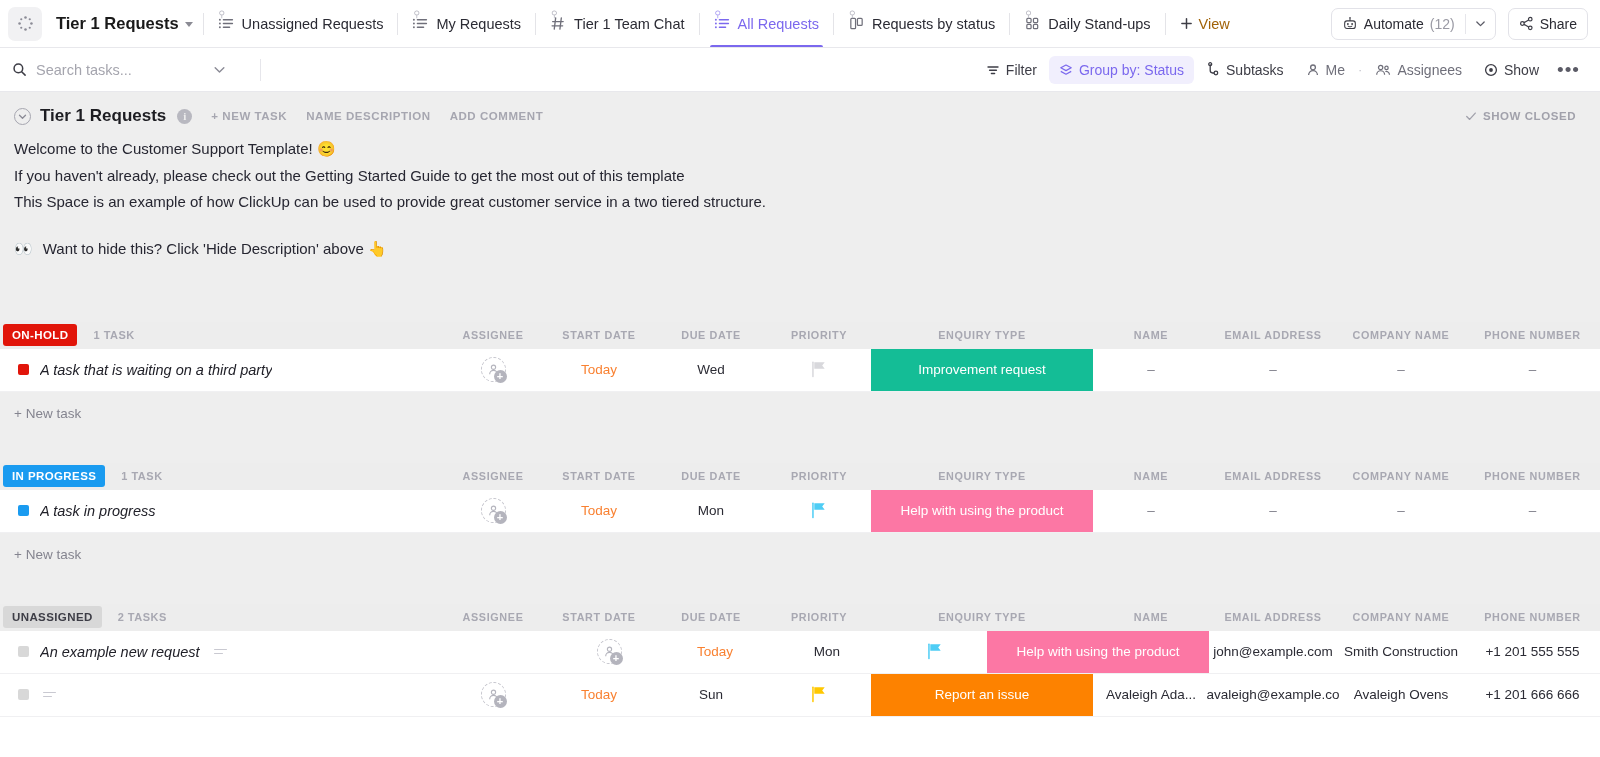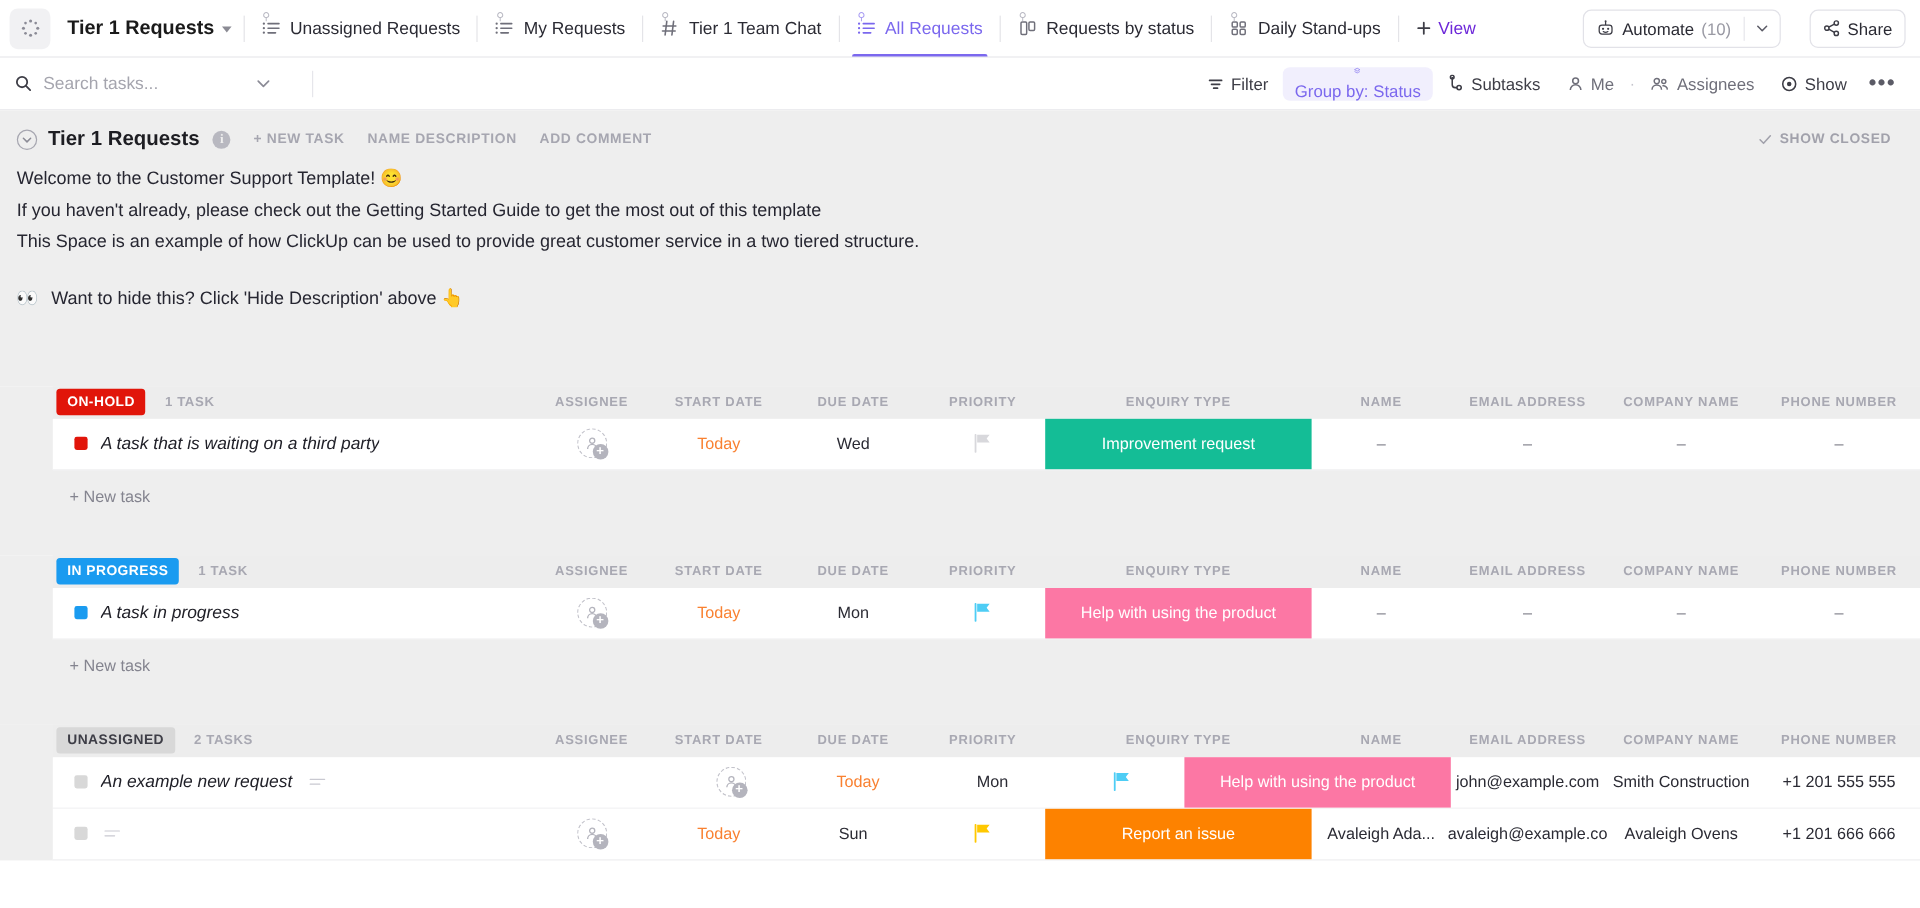--- a/index.html
+++ b/index.html
@@ -67,26 +67,26 @@
   }
   .tab-icon { position: relative; width: 17px; height: 17px; flex: 0 0 auto; }
   .pin-mark {
     position: absolute; top: -5px; left: 1px;
     font-size: 9px; color: #b9b9c3; line-height: 1;
   }
   .tab.active .pin-mark { color: #a99df3; }
 
   .addview {
     display: flex; align-items: center; gap: 6px;
-    font-size: 14.5px; color: #6d28d9;
+    font-size: 14.5px; color: #a16207;
     padding: 0 14px; cursor: pointer; white-space: nowrap;
   }
   .topbar-right {
     margin-left: auto;
-    display: flex; align-items: center; gap: 24px;
+    display: flex; align-items: center; gap: 12px;
     padding-left: 10px;
   }
   .btn-outline {
     display: flex; align-items: center;
     height: 32px;
     border: 1px solid #e2e2e8;
     border-radius: 7px;
     font-size: 14px; color: #2b2b34;
     background: #fff;
     cursor: pointer;
@@ -117,21 +117,21 @@
   .search-input::placeholder { color: #a5a5ae; }
   .toolbar-sep { width: 1px; height: 22px; background: #e6e6eb; margin-left: 12px; }
   .toolbar-right { margin-left: auto; display: flex; align-items: center; gap: 2px; }
   .tb-btn {
     display: flex; align-items: center; gap: 6px;
     height: 28px; padding: 0 10px;
     border-radius: 6px;
     font-size: 14px; color: #3d3d46;
     cursor: pointer; white-space: nowrap;
   }
-  .tb-btn.pill { background: #f1effd; color: #7b68ee; flex-direction: column; }
+  .tb-btn.pill { background: #f1effd; color: #7b68ee; }
   .tb-btn.dim { color: #6f6f7a; }
   .dot-sep { color: #c4c4cc; font-size: 13px; padding: 0 1px; }
   .ellipsis { font-size: 19px; color: #5b5b66; letter-spacing: 1px; line-height: 12px; padding: 0 6px; cursor:pointer; }
 
   
   .desc-panel { background: #eeeeee; padding: 0 0 0 0; }
   .desc-head {
     display: flex; align-items: center; gap: 9px;
     padding: 14px 16px 8px 14px;
   }
@@ -166,21 +166,21 @@
     white-space: nowrap;
   }
   .desc-spacer { height: 20px; }
   .desc-hide {
     display: flex; align-items: baseline; gap: 10px;
     font-size: 15px; color: #262631; line-height: 26px;
   }
   .desc-pad { height: 60px; }
 
   
-  .group { background: #eeeeee; padding-left: 44px; }
+  .group { background: #eeeeee; }
   .grp-header {
     display: flex; align-items: center;
     height: 27px;
     background: #ededed;
     font-size: 11px; letter-spacing: 0.6px;
   }
   .status-chip {
     color: #fff; font-weight: 700; font-size: 11.5px;
     letter-spacing: 0.4px;
     height: 22px; display: flex; align-items: center;
@@ -400,21 +400,21 @@
             <g fill="none" stroke="#3d3d46" stroke-width="1.2">
               <rect x="3" y="5.5" width="12" height="8.5" rx="2.6"></rect>
               <line x1="9" y1="2.2" x2="9" y2="5.5"></line>
               <circle cx="9" cy="1.9" r="0.9" fill="#3d3d46" stroke="none"></circle>
             </g>
             <circle cx="6.6" cy="9" r="1.05" fill="#3d3d46"></circle>
             <circle cx="11.4" cy="9" r="1.05" fill="#3d3d46"></circle>
             <path d="M6.8 11.6 Q9 13.2 11.2 11.6" stroke="#3d3d46" stroke-width="1.1" fill="none" stroke-linecap="round"></path>
           </svg>
         <span>Automate</span>
-        <span class="muted-count">(10)</span>
+        <span class="muted-count">(12)</span>
       </div>
       <div class="divider"></div>
       <div class="chev">
         <svg width="11" height="11" viewBox="0 0 12 12">
             <polyline points="2,4.3 6,8.3 10,4.3" fill="none" stroke="#5b5b66" stroke-width="1.4" stroke-linecap="round" stroke-linejoin="round"></polyline>
           </svg>
       </div>
     </div>
 
     <div class="btn-outline">

